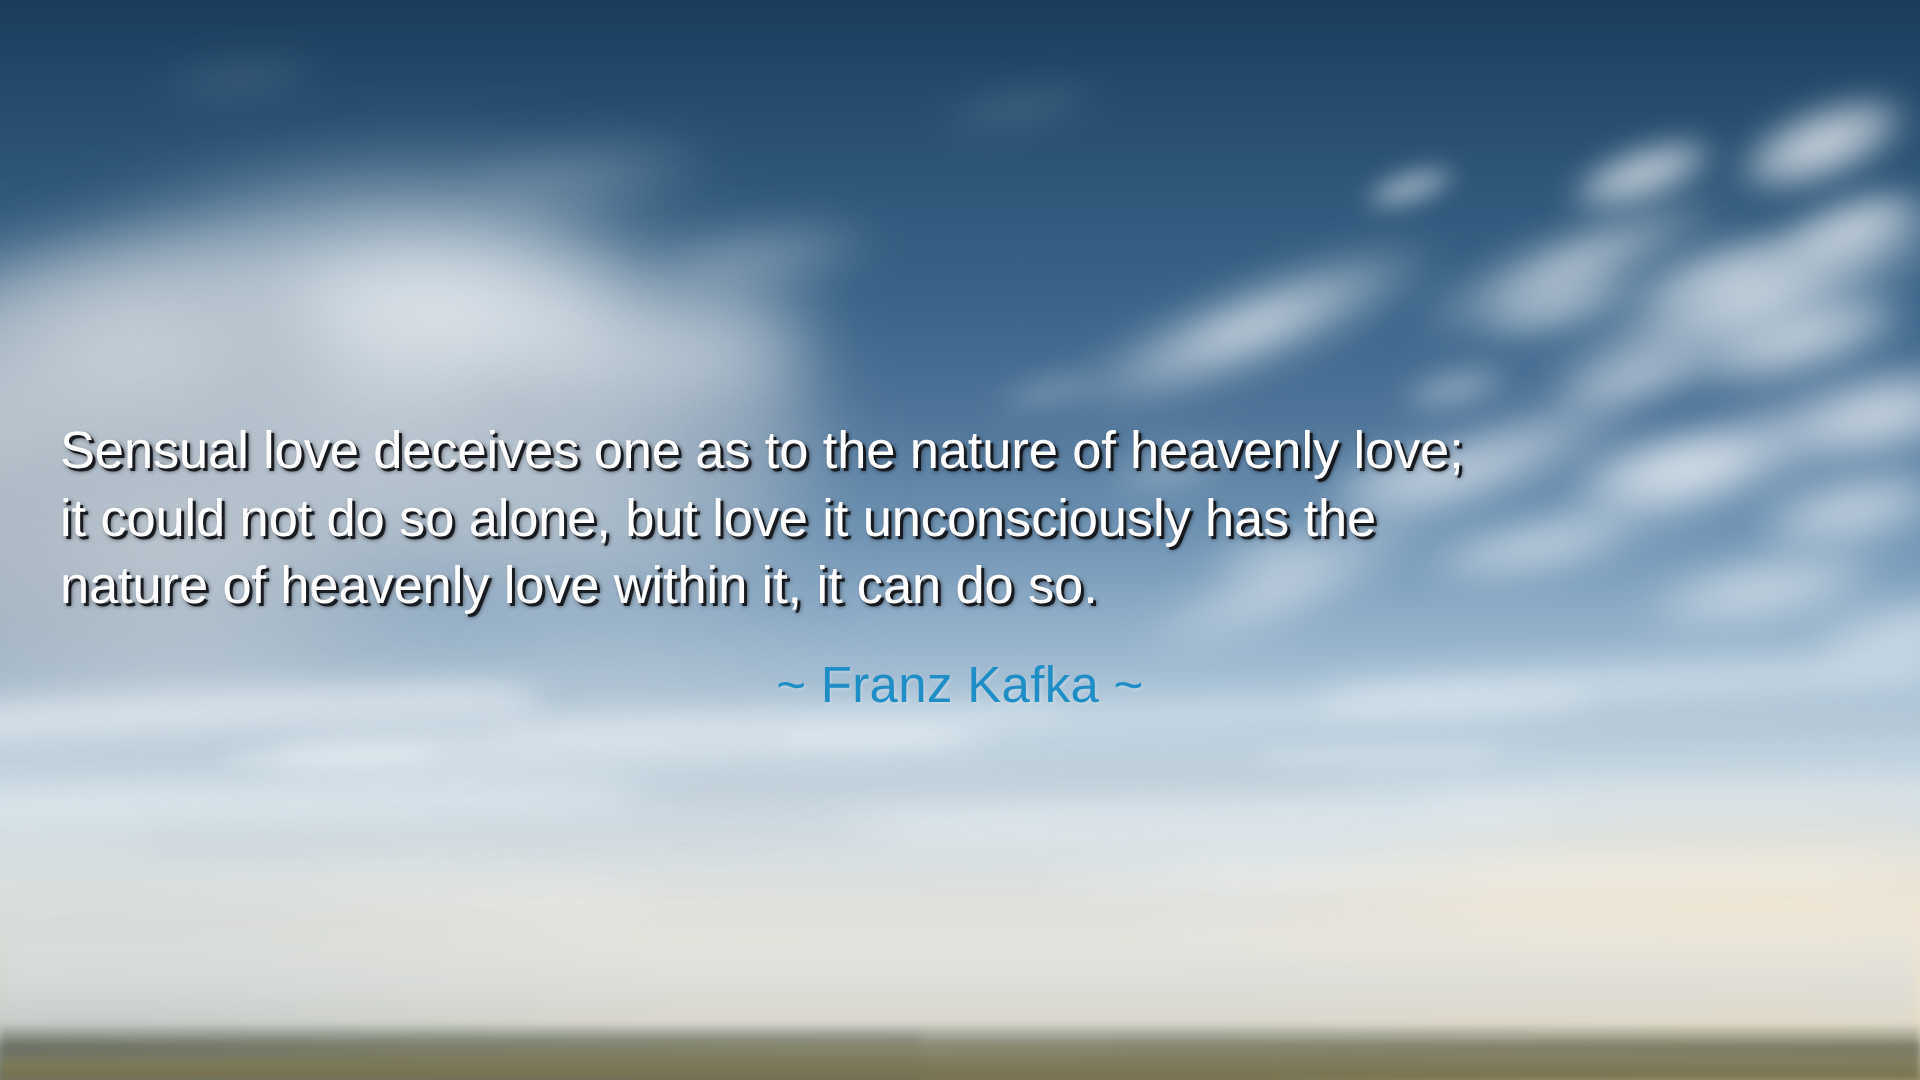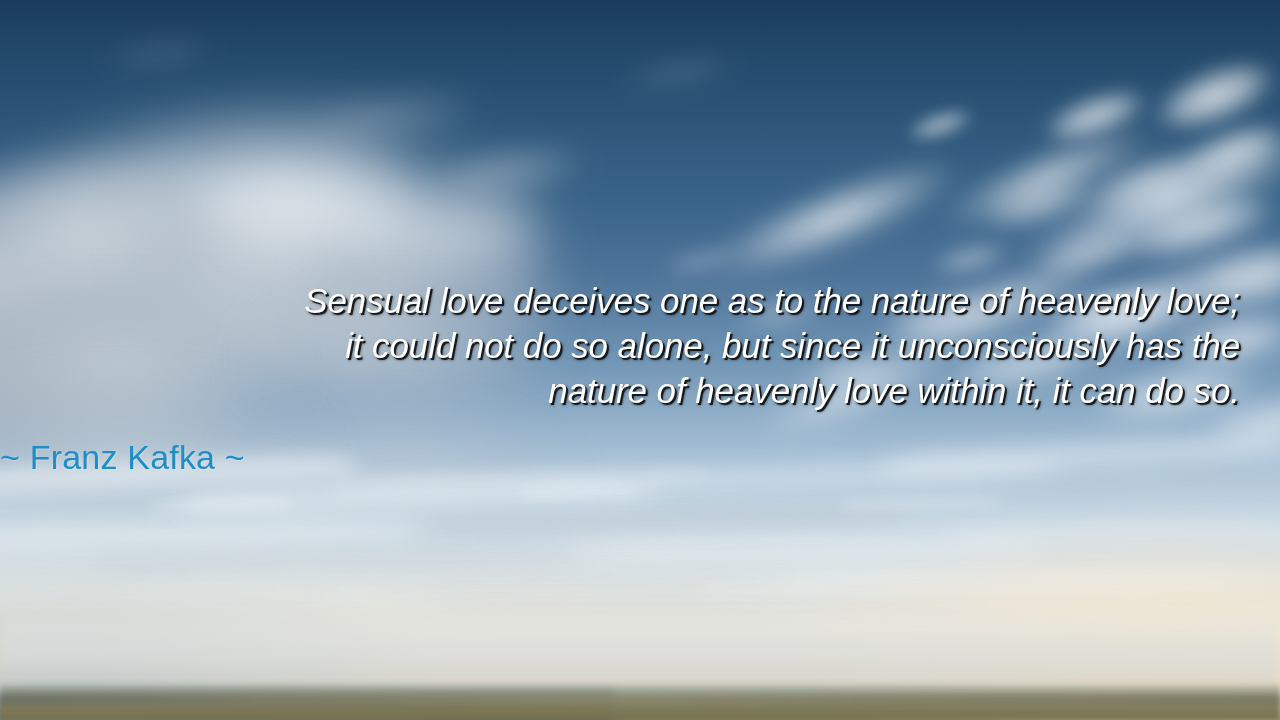--- a/index.html
+++ b/index.html
@@ -191,40 +191,40 @@
       rgba(128,126,102,0.5) 68%,
       rgba(110,110,92,0.55) 100%);
     filter: blur(3px);
   }
 
   
   .quote-block {
     position: absolute;
     left: 0; right: 0;
     top: 278px;
-    text-align: right;
+    text-align: left;
     padding: 0 40px;
     box-sizing: border-box;
-    font-style: italic;
   }
   .quote-line {
     color: #ffffff;
     font-size: 35px;
     line-height: 45px;
     font-weight: 400;
     letter-spacing: -0.1px;
     white-space: nowrap;
     text-shadow:
        2px 2px 0 rgba(20,22,26,0.95),
        2px 2px 3px rgba(10,12,16,0.65);
   }
   .attribution {
     position: absolute;
     left: 0; right: 0;
     top: 436px;
+    text-align: center;
     color: #1f8ec6;
     font-size: 34px;
     line-height: 42px;
     font-weight: 400;
     letter-spacing: 0.2px;
     white-space: nowrap;
     text-shadow: 1px 1px 2px rgba(255,255,255,0.25);
   }
 </style>
 </head>
@@ -297,19 +297,19 @@
     <div class="streak" style="left:840px; top:498px; width:160px; height:12px; --a:.45; --b:6px; transform:rotate(-1.5deg);"></div>
   </div>
 
   <div class="hazeband"></div>
   <div class="land-left"></div>
   <div class="land"></div>
   <div class="land-streak"></div>
 
   <div class="quote-block">
     <div class="quote-line">Sensual love deceives one as to the nature of heavenly love;</div>
-    <div class="quote-line">it could not do so alone, but since it unconsciously has the</div>
+    <div class="quote-line">it could not do so alone, but love it unconsciously has the</div>
     <div class="quote-line">nature of heavenly love within it, it can do so.</div>
   </div>
 
   <div class="attribution">~ Franz Kafka ~</div>
 
 </div>
 
 </body></html>

